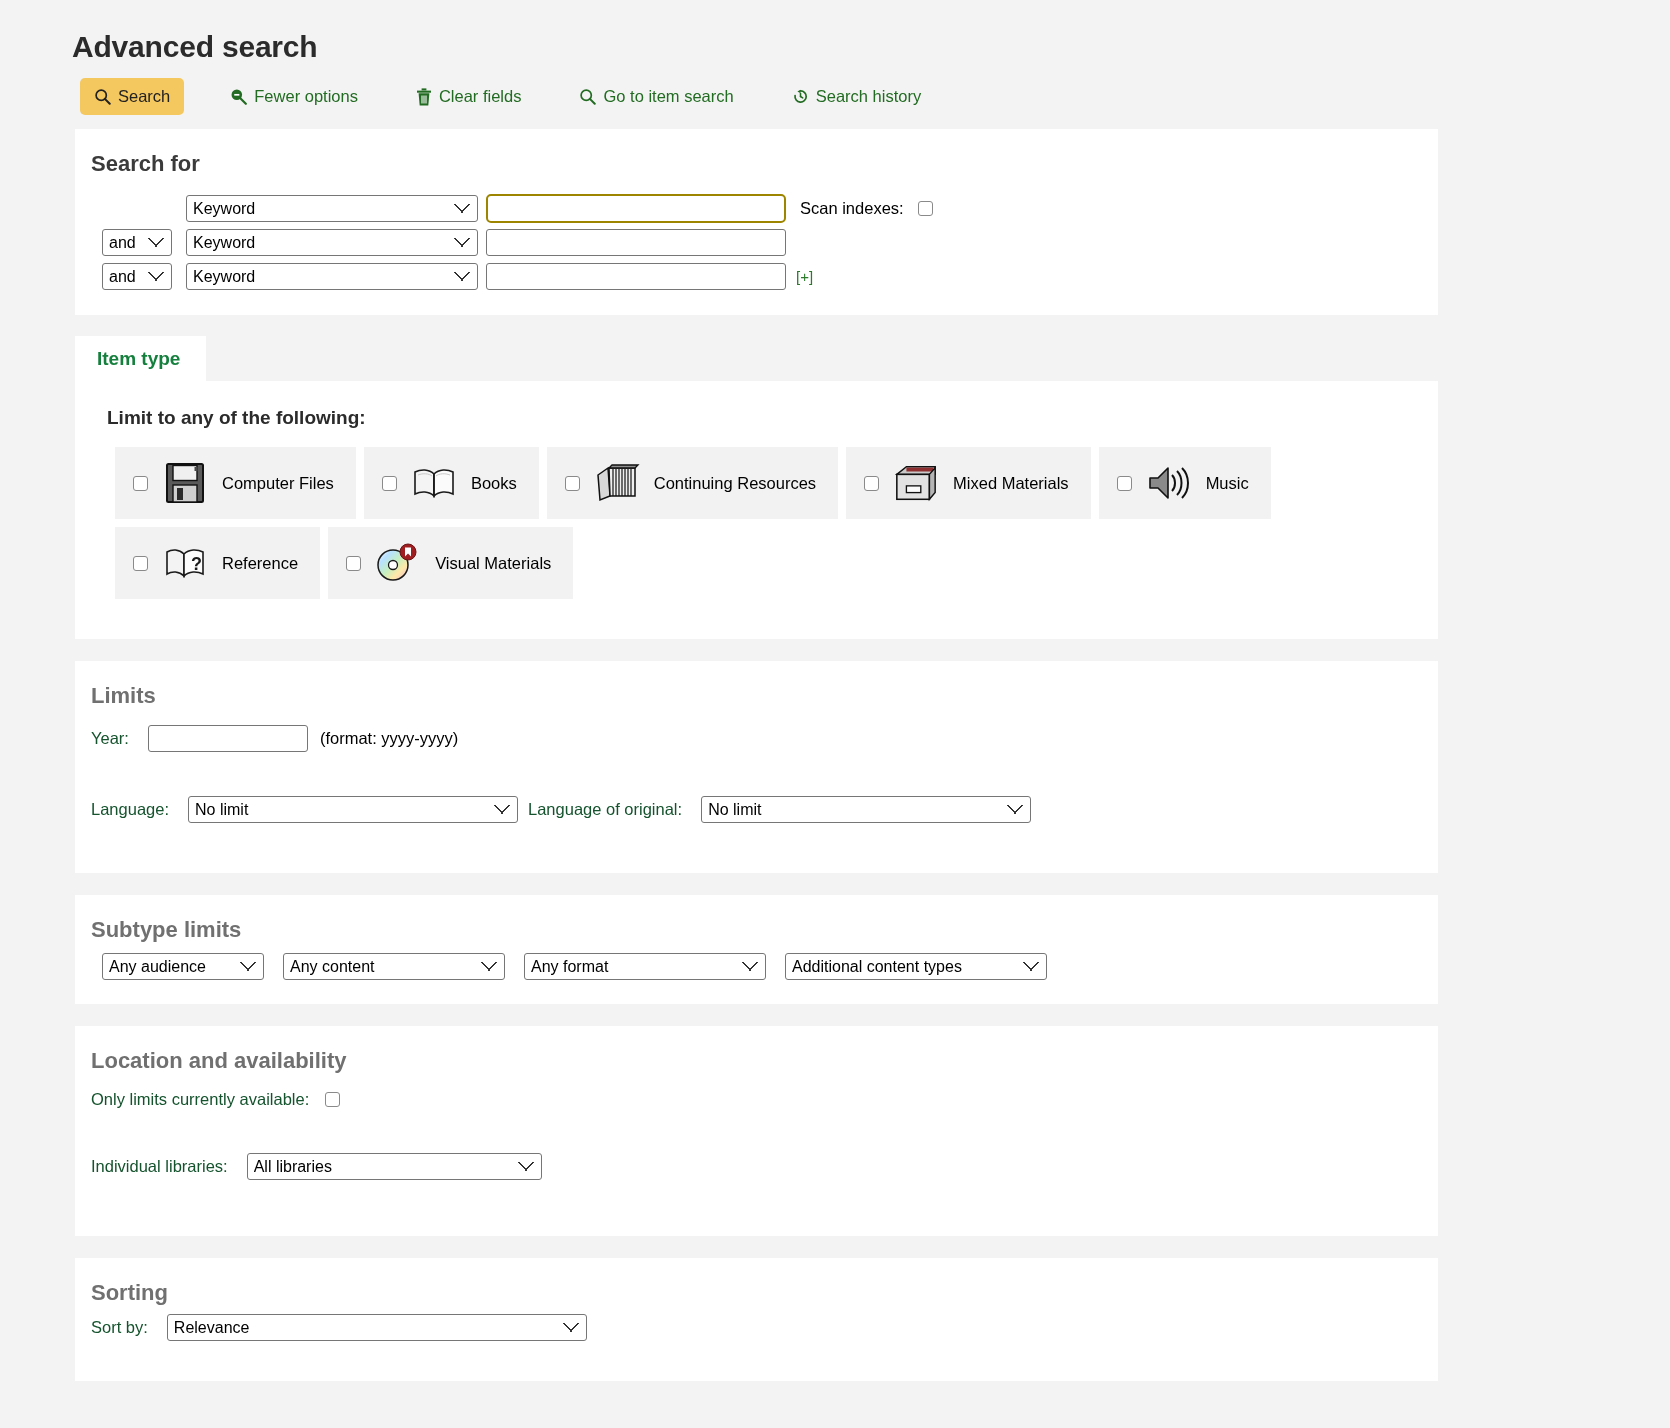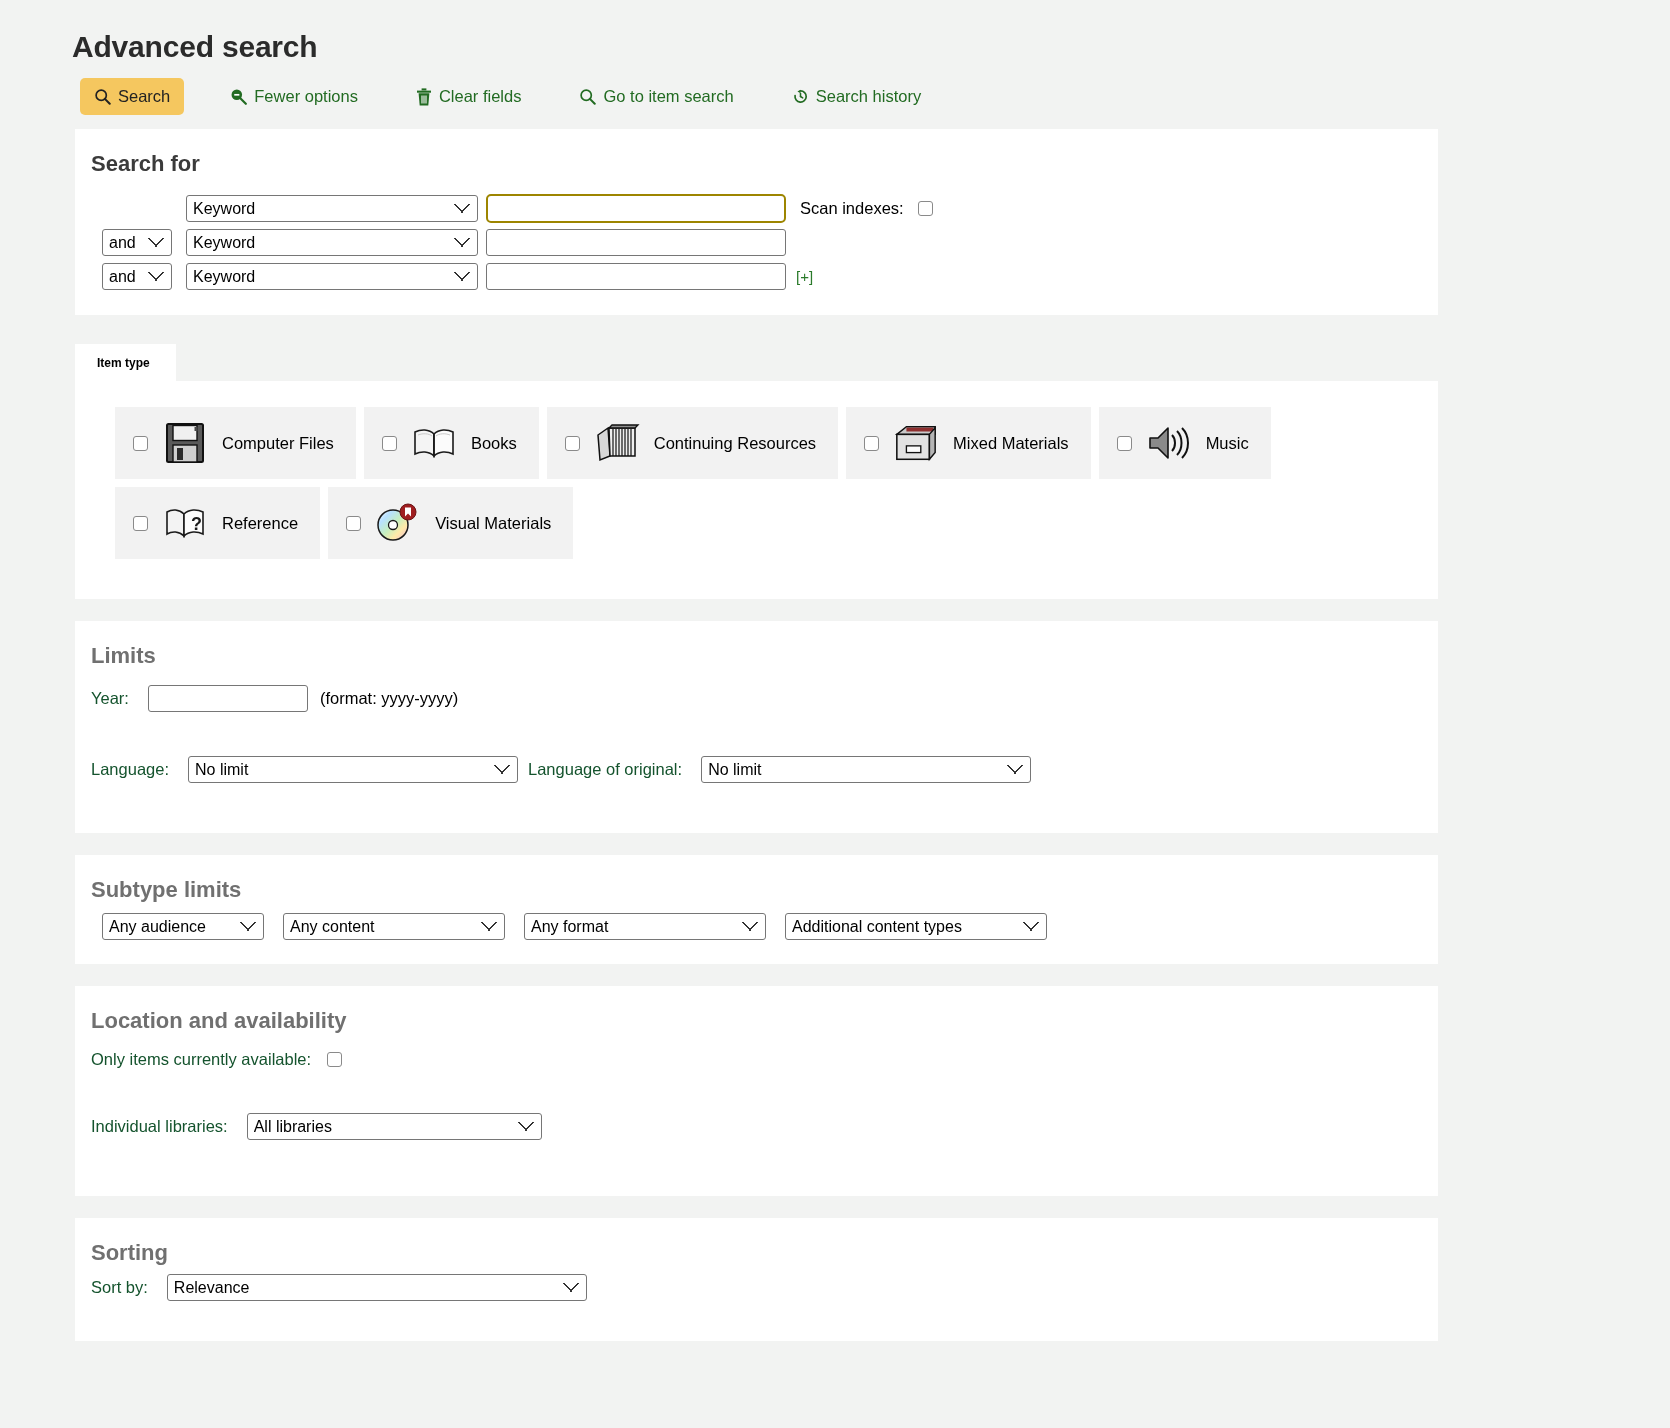--- a/index.html
+++ b/index.html
@@ -145,23 +145,23 @@
     background: #f2f3f2;
     margin: 0 232px 0 75px;
     padding: 0;
     display: flex;
     align-items: flex-end;
     height: 44px;
   }
   .tab {
     background: #ffffff;
     padding: 12px 26px 11px 22px;
-    font-size: 12px;
+    font-size: 19px;
     font-weight: bold;
-    color: #000000;
+    color: #15803d;
     cursor: pointer;
   }
 
   
   .limit-label {
     font-size: 19px;
     font-weight: bold;
     color: #2b2b2b;
     margin: 0 0 18px 16px;
   }
@@ -315,20 +315,21 @@
   </div>
 
   <div class="panel-gap"></div>
 
   <div class="tabstrip">
     <div class="tab">Item type</div>
   </div>
 
   <div class="panel">
     <div class="panel-inner" style="padding-top:26px; padding-bottom:40px;">
+      <div class="limit-label">Limit to any of the following:</div>
 
       <div class="itype-grid">
 
         <div class="itype-cell">
           <input type="checkbox" class="cb" style="">
           <span class="itype-icon">
             <svg width="40" height="42" viewBox="0 0 40 42">
               <rect x="2" y="2" width="36" height="38" rx="1.5" fill="#5a5a5a" stroke="#111" stroke-width="2"></rect>
               <rect x="8" y="3.5" width="24" height="15" fill="#f0f0f0" stroke="#111" stroke-width="1.4"></rect>
               <rect x="29.5" y="5" width="3" height="4" fill="#4a4a4a"></rect>
@@ -489,21 +490,21 @@
     </div>
   </div>
 
   <div class="panel-gap"></div>
 
   <div class="panel">
     <div class="panel-inner" style="padding-bottom:46px;">
       <div class="section-title">Location and availability</div>
 
       <div class="field-row">
-        <span class="field-label">Only items currently available:</span>
+        <span class="field-label">Only limits currently available:</span>
         <input type="checkbox" class="cb" style="margin-left: 8px;">
       </div>
 
       <div class="spacer-24"></div>
 
       <div class="field-row">
         <span class="field-label">Individual libraries:</span>
         <select class="ui lib-select">
           <option>All libraries</option>
         </select>

